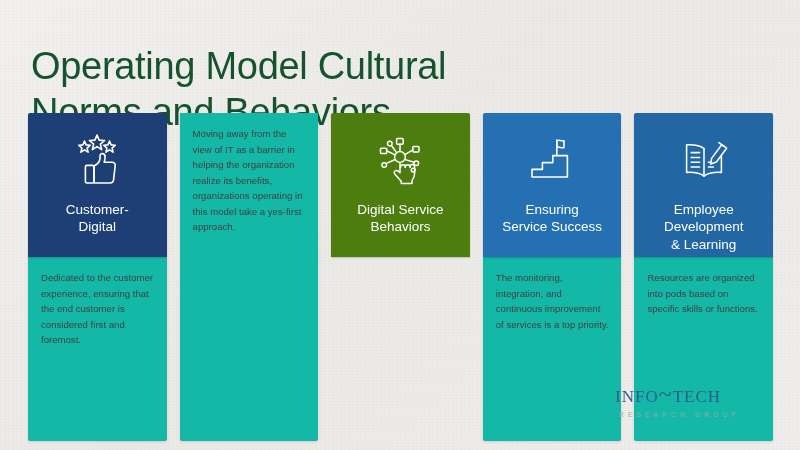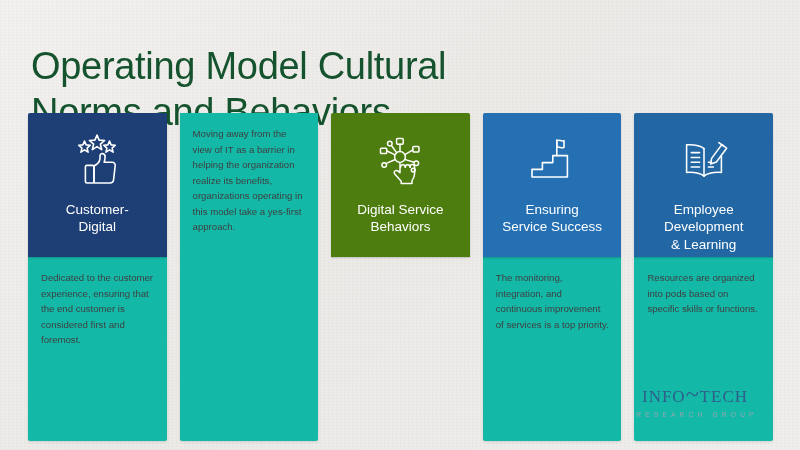--- a/index.html
+++ b/index.html
@@ -100,21 +100,21 @@
     color: #3f3f41;
     font-size: 9.6px;
     line-height: 1.62;
     margin: 0;
   }
 
   #logo {
     position: absolute;
     right: 25px;
     bottom: 32px;
-    text-align: center;
+    text-align: left;
     width: 160px;
   }
   #logo-wordmark {
     color: #2f5d8c;
     font-family: "Liberation Serif", serif;
     font-size: 24px;
     letter-spacing: 1px;
     line-height: 1;
     font-variant: small-caps;
     text-transform: lowercase;

